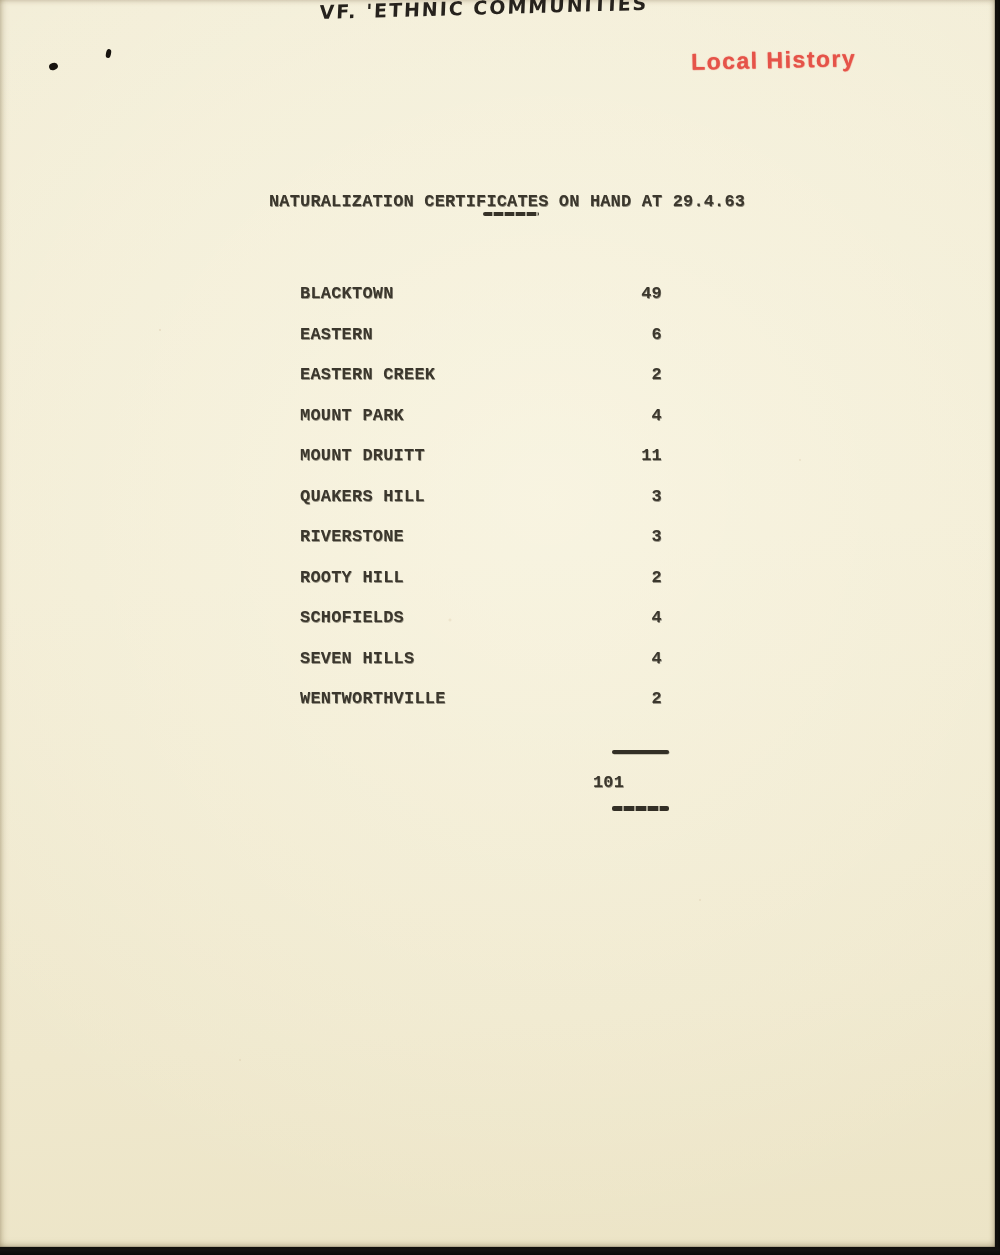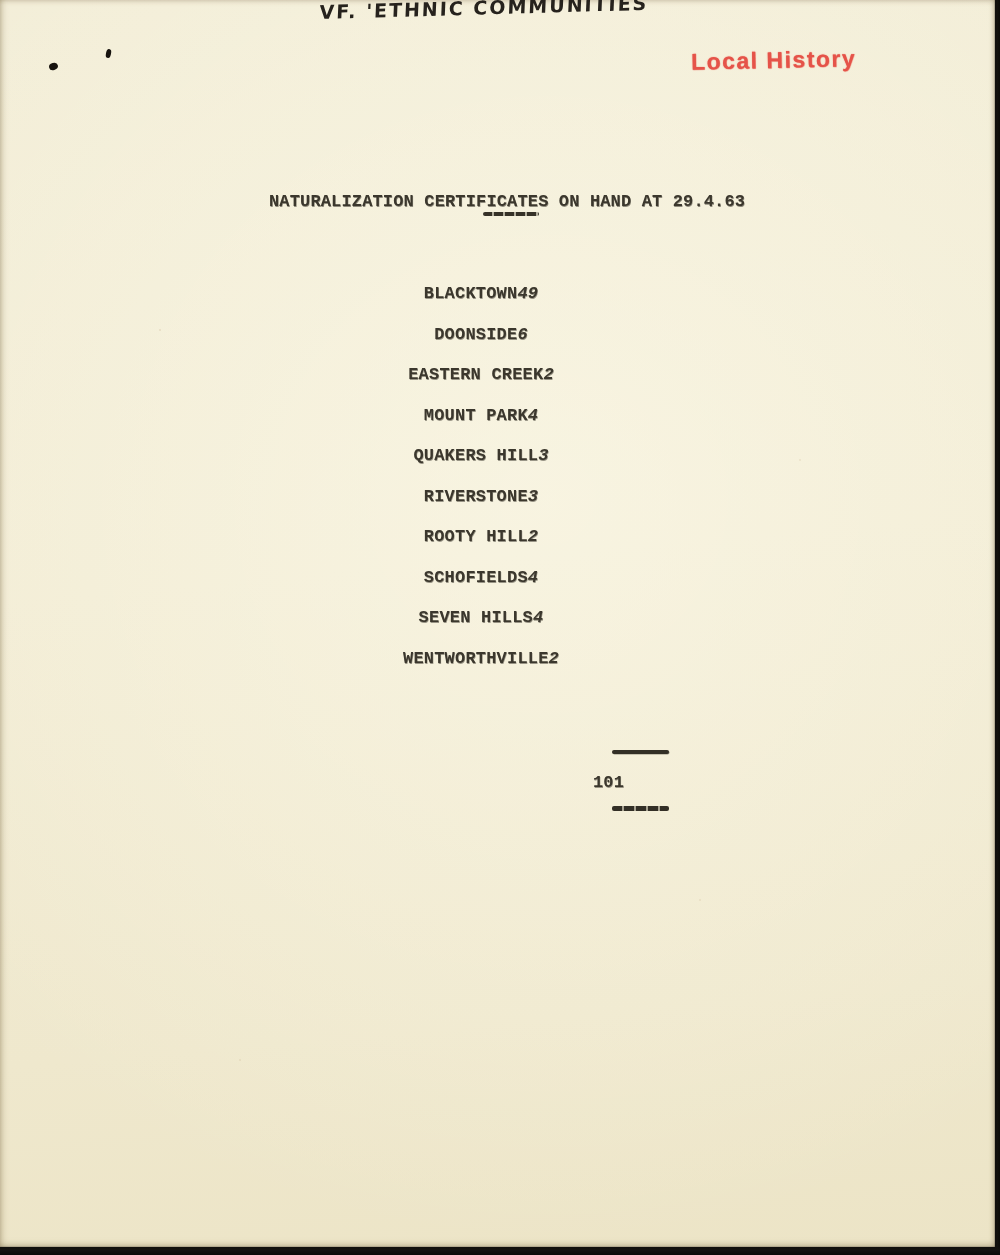--- a/index.html
+++ b/index.html
@@ -90,33 +90,33 @@
     border-radius: 2px;
   }
   .rows {
     position: absolute;
     left: 300px; top: 284px;
     width: 362px;
   }
   .row {
     height: 40.55px;
     display: flex;
-    justify-content: center;
+    justify-content: space-between;
     align-items: flex-start;
     line-height: 19px;
   }
   .row .label, .row .value, .total-value {
     font-size: 17px;
     font-weight: bold;
     letter-spacing: 0.2px;
     color: #3b372d;
     text-shadow: 0.5px 0.5px 0.4px rgba(59,55,45,0.5);
     white-space: nowrap;
   }
-  .row .value { text-align: right; font-style: italic; }
+  .row .value { text-align: right; }
   .subtotal-rule {
     position: absolute;
     left: 612px; top: 750px;
     width: 57px; height: 3.5px;
     background: #332f26;
     border-radius: 2px;
     box-shadow: 0.5px 0.5px 0.5px rgba(59,55,45,0.5);
   }
   .total-value {
     position: absolute;
@@ -159,30 +159,34 @@
 
   <div class="doc-title">NATURALIZATION CERTIFICATES ON HAND AT 29.4.63</div>
   <div class="title-rule"></div>
 
   <div class="rows">
     <div class="row">
       <span class="label">BLACKTOWN</span>
       <span class="value">49</span>
     </div>
     <div class="row">
-      <span class="label">DOONSIDE</span>
+      <span class="label">EASTERN</span>
       <span class="value">6</span>
     </div>
     <div class="row">
       <span class="label">EASTERN CREEK</span>
       <span class="value">2</span>
     </div>
     <div class="row">
       <span class="label">MOUNT PARK</span>
       <span class="value">4</span>
+    </div>
+    <div class="row">
+      <span class="label">MOUNT DRUITT</span>
+      <span class="value">11</span>
     </div>
     <div class="row">
       <span class="label">QUAKERS HILL</span>
       <span class="value">3</span>
     </div>
     <div class="row">
       <span class="label">RIVERSTONE</span>
       <span class="value">3</span>
     </div>
     <div class="row">

